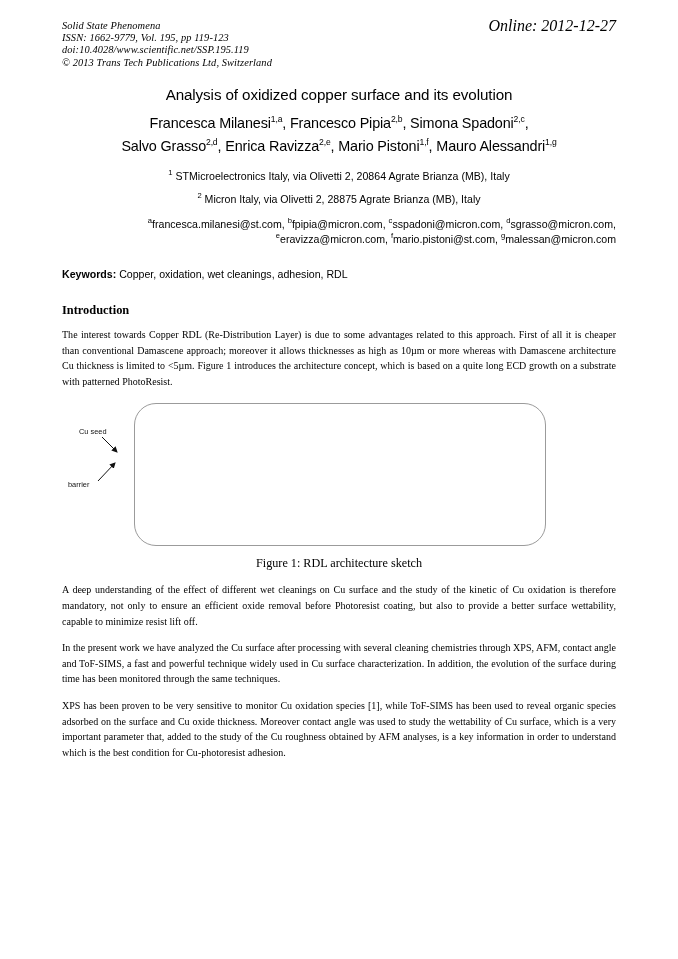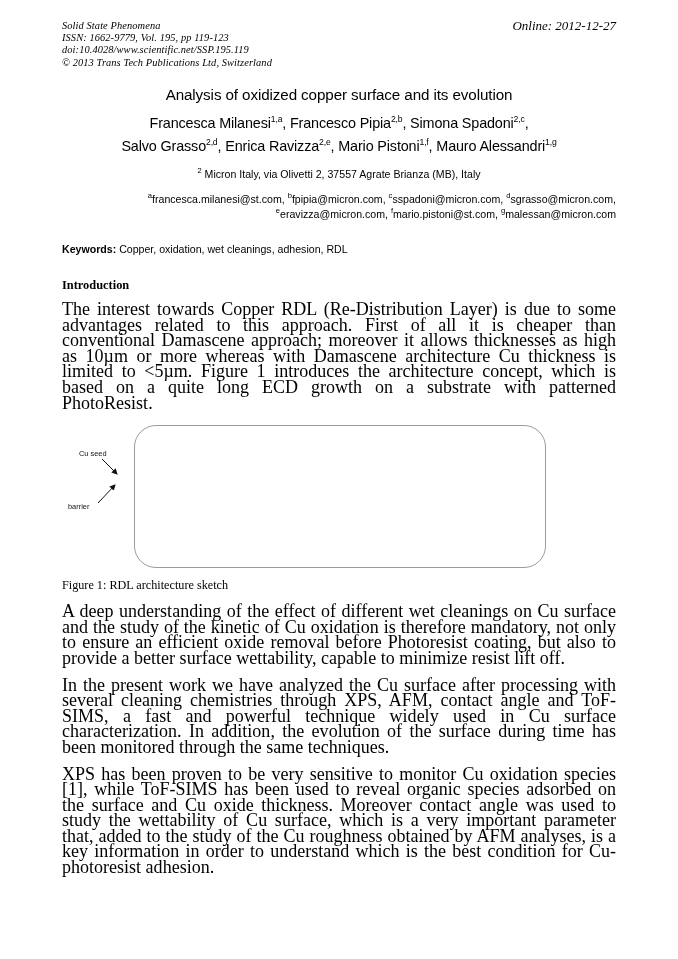--- a/index.html
+++ b/index.html
@@ -40,21 +40,21 @@
     font-style: italic;
     font-size: 10.4px;
     line-height: 12.2px;
     letter-spacing: 0.1px;
   }
   .jhead-right {
     position: absolute;
     right: 0;
     top: 0;
     font-style: italic;
-    font-size: 13px;
+    font-size: 16px;
     line-height: 12.2px;
   }
 
   
   .title {
     text-align: center;
     font-family: "Liberation Sans", sans-serif;
     font-weight: normal;
     font-size: 15.2px;
     margin-top: 8px;
@@ -113,21 +113,21 @@
   .section-head {
     margin-top: 23px;
     font-family: "Liberation Serif", serif;
     font-weight: bold;
     font-size: 12.4px;
   }
 
   
   p.body {
     font-family: "Liberation Serif", serif;
-    font-size: 18px;
+    font-size: 10px;
     line-height: 15.6px;
     text-align: justify;
     margin: 9px 0 0 0;
     letter-spacing: 0.01px;
   }
   p.body.tight { margin-top: 11px; }
 
   
   .figure-wrap {
     margin-top: 14px;
@@ -140,21 +140,21 @@
     top: 0;
     width: 412px;
     height: 143px;
     border: 1px solid #9b9b9b;
     border-radius: 22px;
     background: #fff;
     box-sizing: border-box;
   }
   .fig-svg { display: block; }
   .caption {
-    text-align: left;
+    text-align: center;
     font-family: "Liberation Serif", serif;
     font-size: 12.2px;
     margin-top: 5px;
   }
 </style>
 </head>
 <body>
 
 <div class="page">
   <div class="content">
@@ -169,21 +169,22 @@
       <div class="jhead-right">Online: 2012-12-27</div>
     </div>
 
     <div class="title">Analysis of oxidized copper surface and its evolution</div>
 
     <div class="authors">
       <div><span>Francesca Milanesi</span><sup>1,a</sup><span>, Francesco Pipia</span><sup>2,b</sup><span>, Simona Spadoni</span><sup>2,c</sup><span>,</span></div>
       <div><span>Salvo Grasso</span><sup>2,d</sup><span>, Enrica Ravizza</span><sup>2,e</sup><span>, Mario Pistoni</span><sup>1,f</sup><span>, Mauro Alessandri</span><sup>1,g</sup></div>
     </div>
 
-    <div class="affil second"><sup>2</sup> <span>Micron Italy, via Olivetti 2, 37557 Agrate Brianza (MB), Italy</span></div>
+    <div class="affil"><sup>1</sup> <span>STMicroelectronics Italy, via Olivetti 2, 20864 Agrate Brianza (MB), Italy</span></div>
+    <div class="affil second"><sup>2</sup> <span>Micron Italy, via Olivetti 2, 28875 Agrate Brianza (MB), Italy</span></div>
 
     <div class="emails">
       <div><sup>a</sup><span>francesca.milanesi@st.com,</span> <sup>b</sup><span>fpipia@micron.com,</span> <sup>c</sup><span>sspadoni@micron.com,</span> <sup>d</sup><span>sgrasso@micron.com,</span></div>
       <div><sup>e</sup><span>eravizza@micron.com,</span> <sup>f</sup><span>mario.pistoni@st.com,</span> <sup>g</sup><span>malessan@micron.com</span></div>
     </div>
 
     <div class="keywords"><b>Keywords:</b> <span>Copper, oxidation, wet cleanings, adhesion, RDL</span></div>
 
     <div class="section-head">Introduction</div>
 

